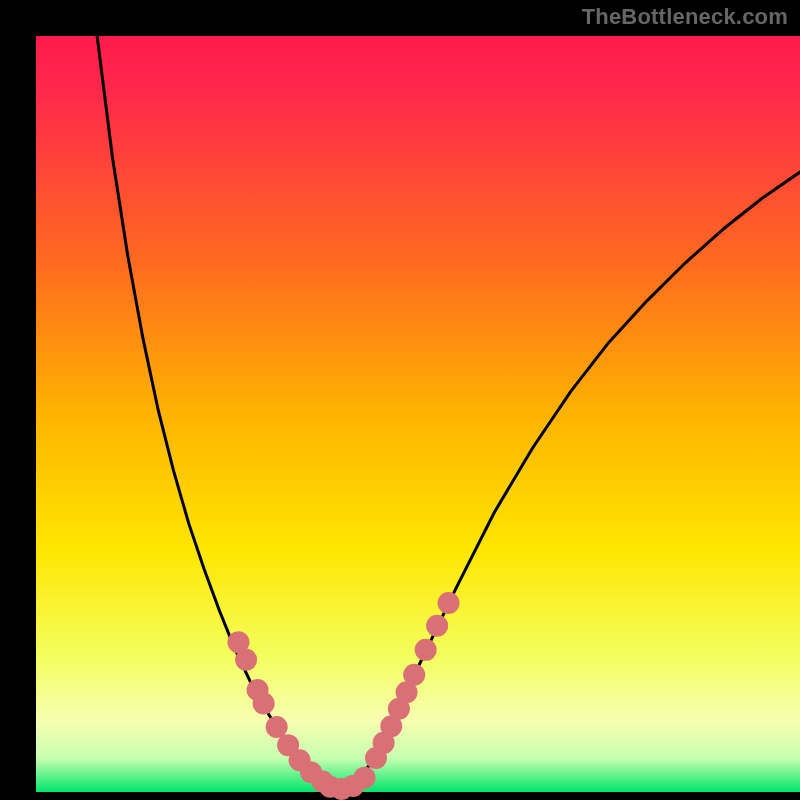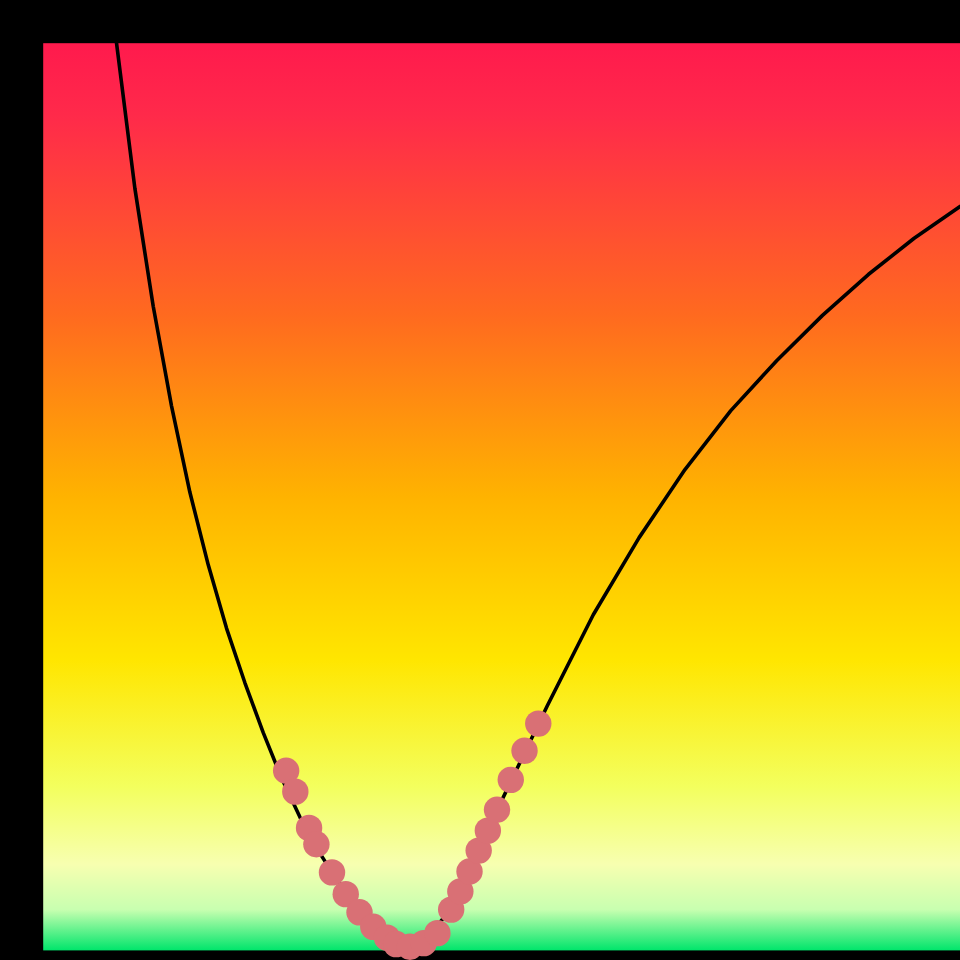--- a/index.html
+++ b/index.html
@@ -31,20 +31,21 @@
     position: absolute;
     top: 0;
     left: 0;
     z-index: 1;
   }
 </style>
 </head>
 <body>
 
 <div class="frame">
+  <div class="watermark">TheBottleneck.com</div>
 
   <svg id="chart-svg" width="800" height="800" viewBox="0 0 800 800">
       <defs>
         <linearGradient id="bg-grad" x1="0" y1="0" x2="0" y2="1">
           <stop offset="0%" stop-color="#ff1a4d"></stop>
           <stop offset="8%" stop-color="#ff2a4a"></stop>
           <stop offset="30%" stop-color="#ff6a1f"></stop>
           <stop offset="50%" stop-color="#ffb300"></stop>
           <stop offset="68%" stop-color="#ffe600"></stop>
           <stop offset="82%" stop-color="#f3ff5e"></stop>

